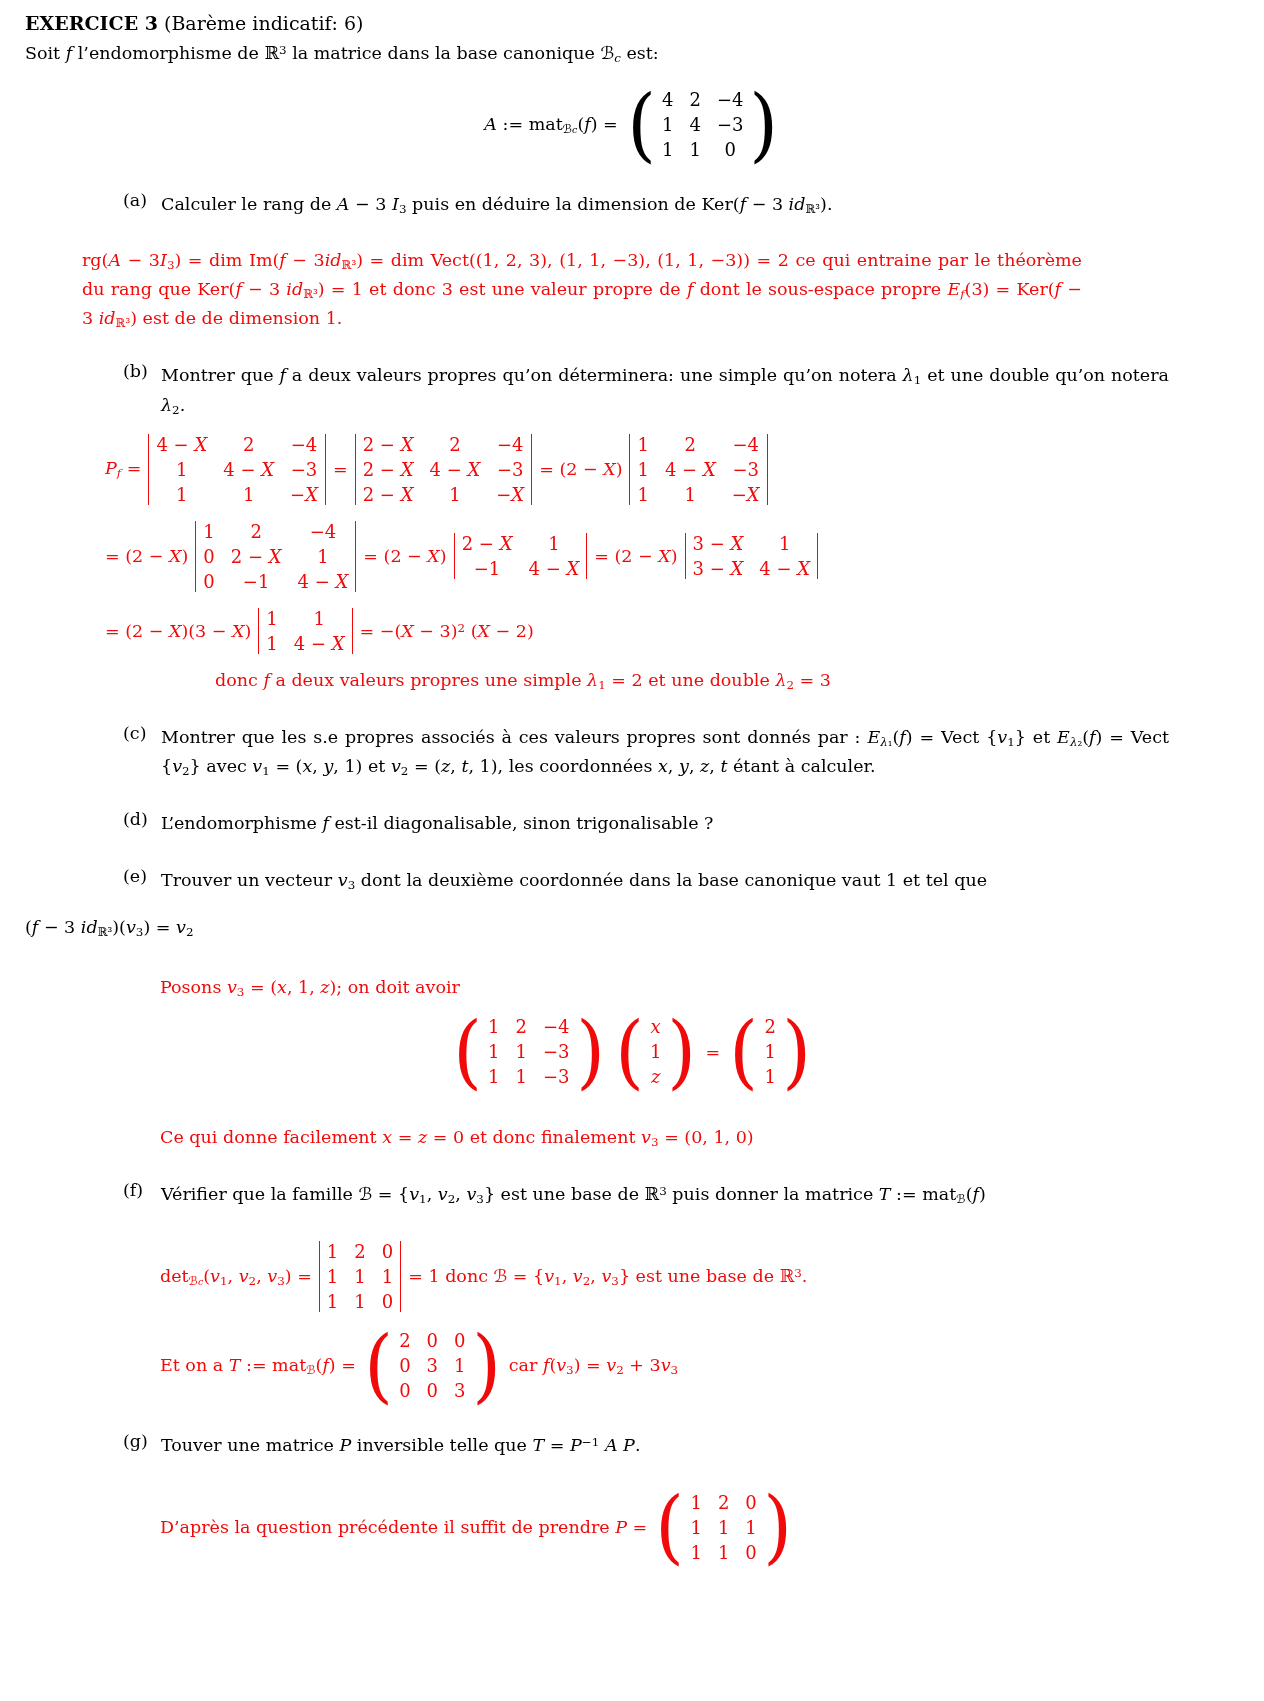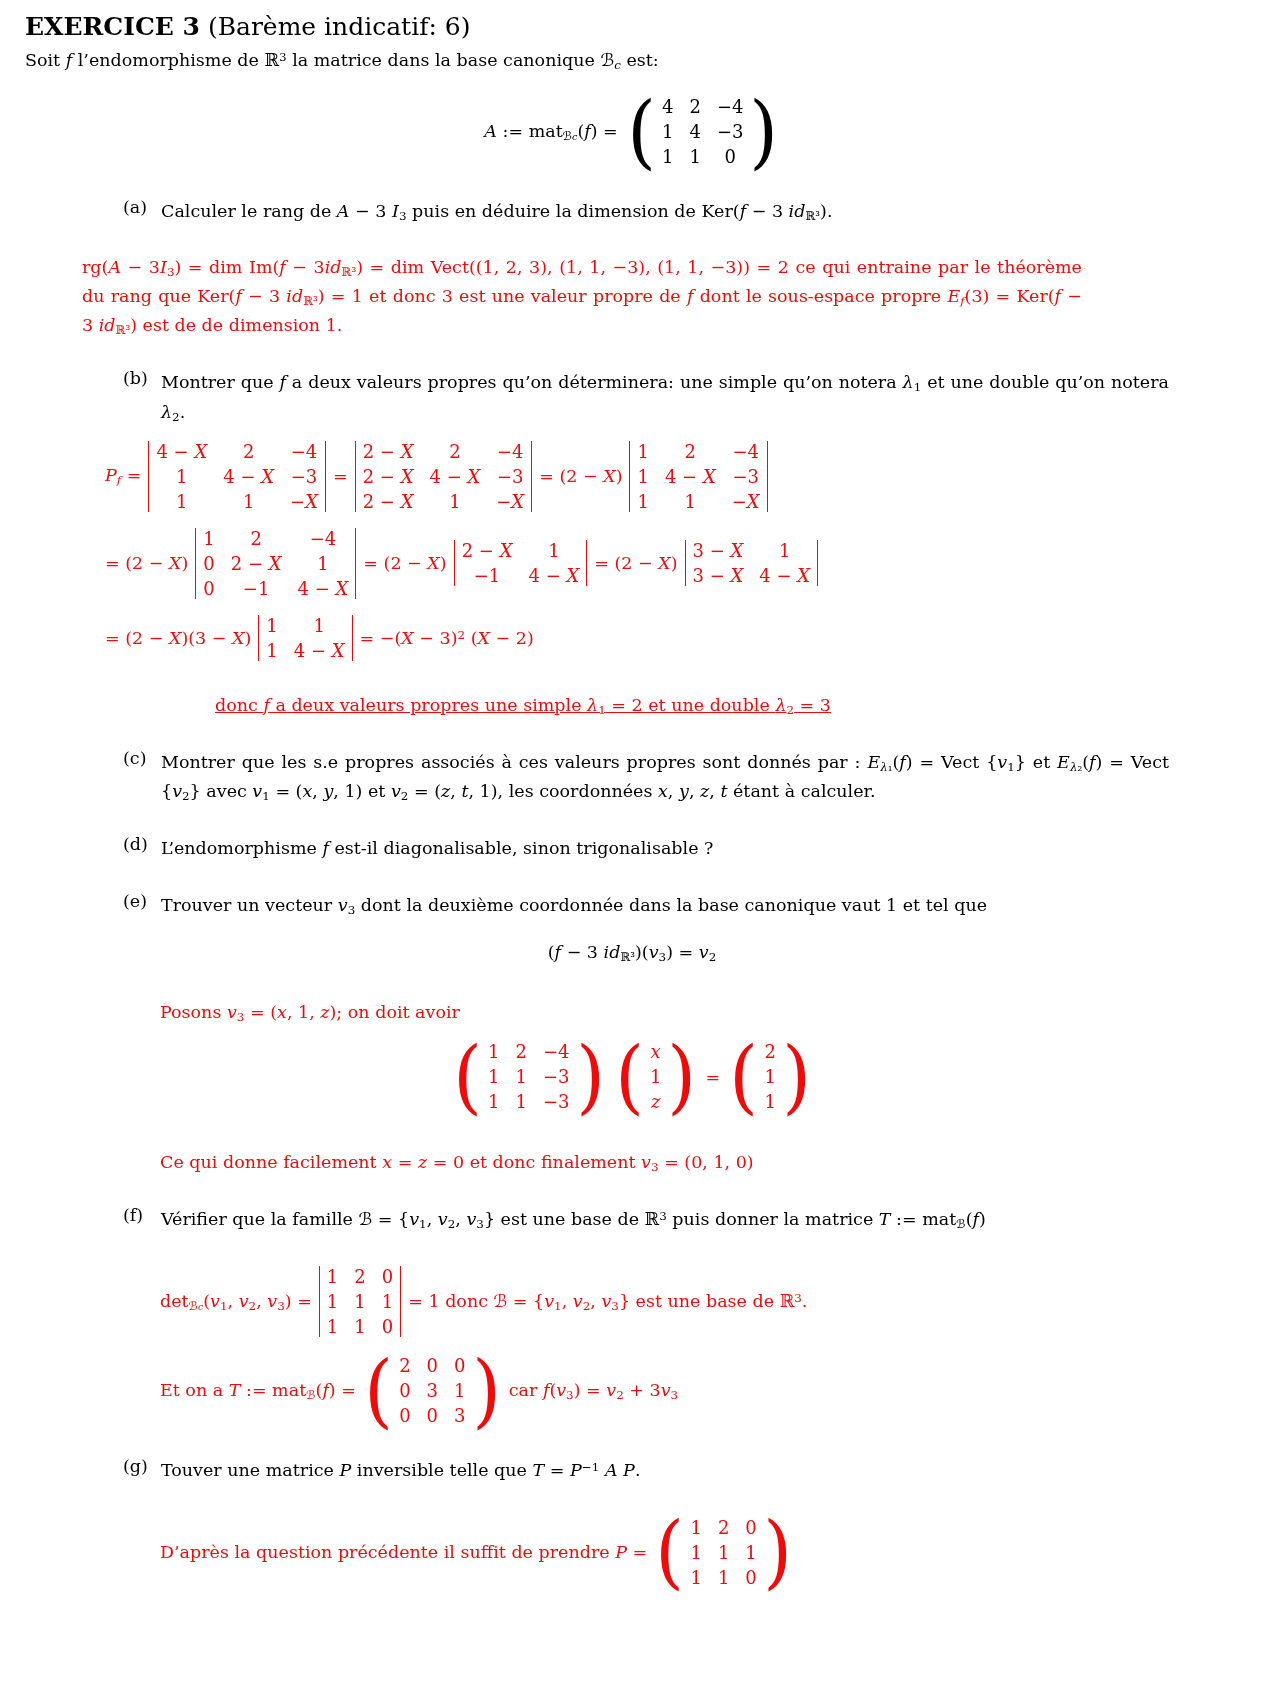--- a/index.html
+++ b/index.html
@@ -8,21 +8,21 @@
     background:#ffffff; color:#000000;
     font-family:"DejaVu Serif","DejaVu Sans","Liberation Serif",serif;
     font-size:17.5px;
     --red:#f00a0a;
   }
   .page { padding:12px 25px 0 25px; }
   p { margin:0; }
   sub { font-size:68%; vertical-align:-0.25em; }
   sup { font-size:68%; vertical-align:0.45em; }
   small { font-size:80%; }
-  .title { font-size:25px; }
+  .title { font-size:19px; }
   .title b { font-weight:bold; }
   .intro { margin-top:6px; line-height:1.55; }
   .ceq { display:flex; justify-content:center; align-items:center; gap:8px; }
   .eqA { margin:20px 0 24px 0; }
   .item { display:flex; margin-left:98px; margin-top:28px; }
   .ilabel { flex:0 0 38px; }
   .qtext { width:1008px; line-height:1.62; text-align:justify; }
   .answer { color:var(--red); margin-left:57px; margin-top:26px; width:1000px;
             line-height:1.62; text-align:justify; }
   .red { color:var(--red); }
@@ -30,23 +30,23 @@
   .pfblock { margin-left:80px; }
   .pfrow { margin-top:12px; }
   .mtext { white-space:nowrap; }
   .mat { display:inline-flex; align-items:center; }
   .par { display:inline-block; font-family:"DejaVu Serif",serif; font-size:80px;
          line-height:0.82; font-weight:400; transform:scaleX(0.92); }
   .mgrid { display:grid; column-gap:16px; row-gap:0; justify-items:center;
            padding:0 5px; line-height:25px; font-size:18px; }
   .det .mgrid { padding:0 7px; }
   .dbar { border-left:1.5px solid currentColor; align-self:stretch; margin:2px 0; }
-  .concl { margin-left:110px; margin-top:28px; line-height:1.6;text-decoration:underline; }
+  .concl { margin-left:110px; margin-top:10px; line-height:1.6; }
   .ansline { margin-left:135px; margin-top:34px; line-height:1.6; }
-  .centerline { text-align:center; margin-top:22px; }
+  .centerline { text-align:left; margin-top:22px; }
   .ceqred { margin-top:12px; }
   .fgap { margin-top:30px; }
 </style>
 </head>
 <body style="--red: #f00a0a; background: rgb(255, 255, 255); color: rgb(0, 0, 0);">
 
 <div class="page">
 
   <p class="title"><b>EXERCICE 3</b><span> (Barème indicatif: 6)</span></p>
 

